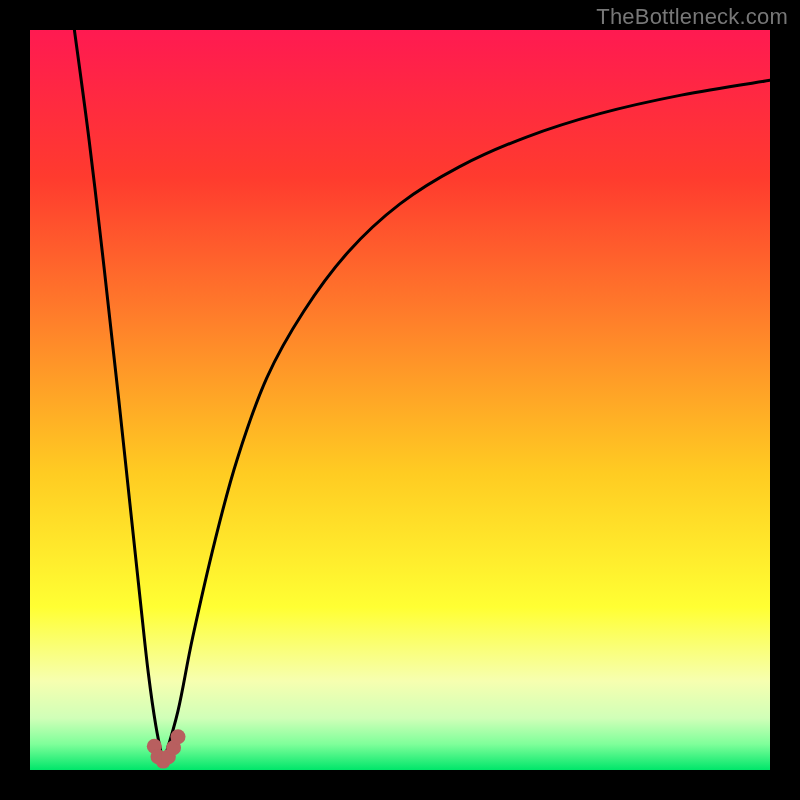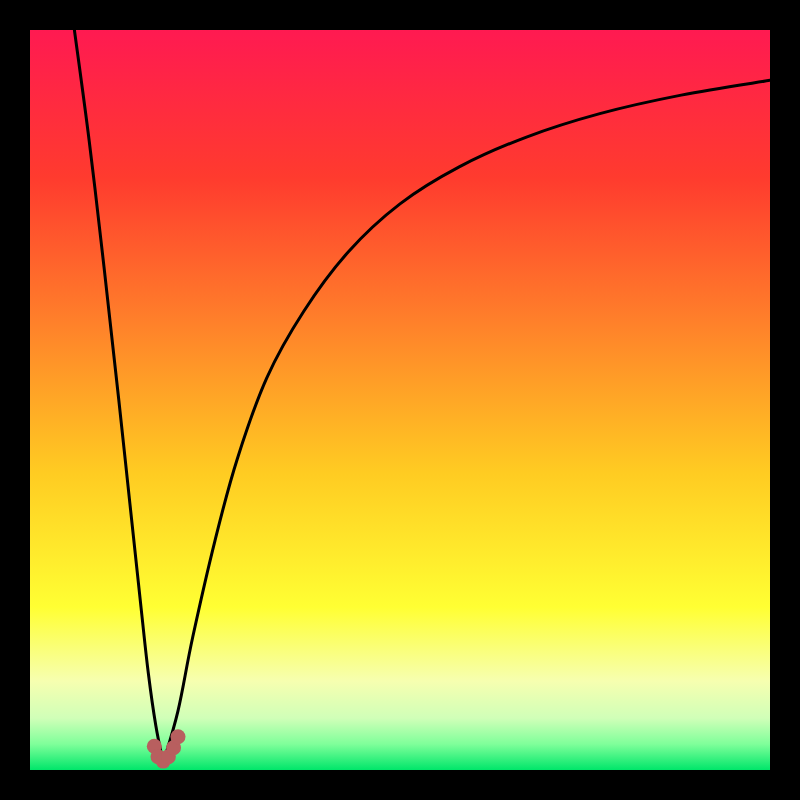--- a/index.html
+++ b/index.html
@@ -59,13 +59,14 @@
         <path d="M 44.4 0 C 47.064 19.98, 53.872 68.376, 59.2 111 C 64.528 153.624, 68.672 190.17999999999995, 74 236.79999999999995 C 79.328 283.41999999999996, 84.13799999999999 327.376, 88.8 370 C 93.462 412.624, 95.90400000000001 436.30400000000003, 99.9 473.6 C 103.896 510.896, 107.67 546.5640000000001, 111 577.2 C 114.33 607.836, 115.736 622.4879999999999, 118.4 643.8 C 121.06400000000001 665.112, 123.13600000000001 679.616, 125.80000000000001 695.6 C 128.464 711.5840000000001, 131.868 725.94, 133.2 732.6" fill="none" stroke="#000000" stroke-width="3" stroke-linecap="round"></path>
         <path d="M 133.2 732.6 C 135.864 723.2760000000001, 142.672 703.444, 148 680.8 C 153.328 658.156, 156.14000000000001 637.4359999999999, 162.8 606.8 C 169.46 576.164, 177.008 542.568, 185 510.6 C 192.992 478.632, 197.876 458.504, 207.20000000000002 429.2 C 216.52400000000003 399.89599999999996, 224.812 374.43999999999994, 236.8 347.79999999999995 C 248.788 321.15999999999997, 259.148 303.844, 273.8 281.2 C 288.452 258.556, 300.884 241.314, 318.2 222 C 335.51599999999996 202.686, 350.02 189.21799999999996, 370 173.89999999999998 C 389.98 158.582, 406.556 148.88800000000006, 429.2 136.9000000000001 C 451.844 124.9120000000001, 470.492 116.89040000000008, 495.8 107.30000000000007 C 521.1080000000001 97.70960000000005, 541.8280000000001 91.21240000000002, 569.8000000000001 83.62 C 597.772 76.02759999999999, 620.5640000000001 71.11400000000002, 651.2 65.12 C 681.836 59.12599999999999, 724.016 52.98399999999995, 740 50.319999999999936" fill="none" stroke="#000000" stroke-width="3" stroke-linecap="round"></path>
         <circle cx="124.32000000000001" cy="716.32" r="7.5" fill="#b85f5f" stroke="#8f4040" stroke-width="0"></circle>
         <circle cx="128.02" cy="726.68" r="7.5" fill="#b85f5f" stroke="#8f4040" stroke-width="0"></circle>
         <circle cx="133.2" cy="731.12" r="7.5" fill="#b85f5f" stroke="#8f4040" stroke-width="0"></circle>
         <circle cx="138.38" cy="726.68" r="7.5" fill="#b85f5f" stroke="#8f4040" stroke-width="0"></circle>
         <circle cx="143.55999999999997" cy="717.8" r="7.5" fill="#b85f5f" stroke="#8f4040" stroke-width="0"></circle>
         <circle cx="148" cy="706.7" r="7.5" fill="#b85f5f" stroke="#8f4040" stroke-width="0"></circle>
       </svg>
   </div>
+  <div class="watermark">TheBottleneck.com</div>
 </div>
 
 </body></html>

